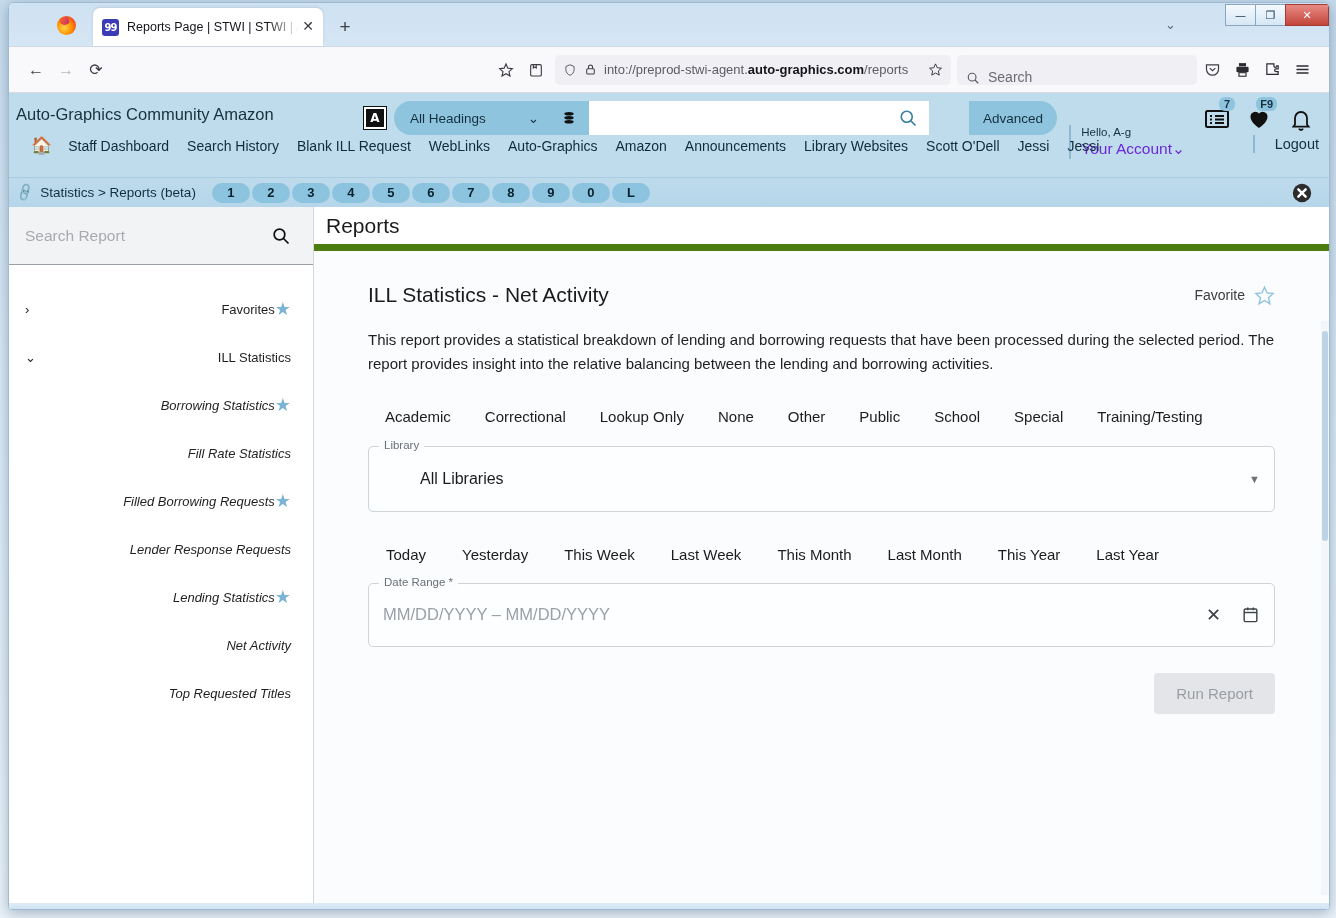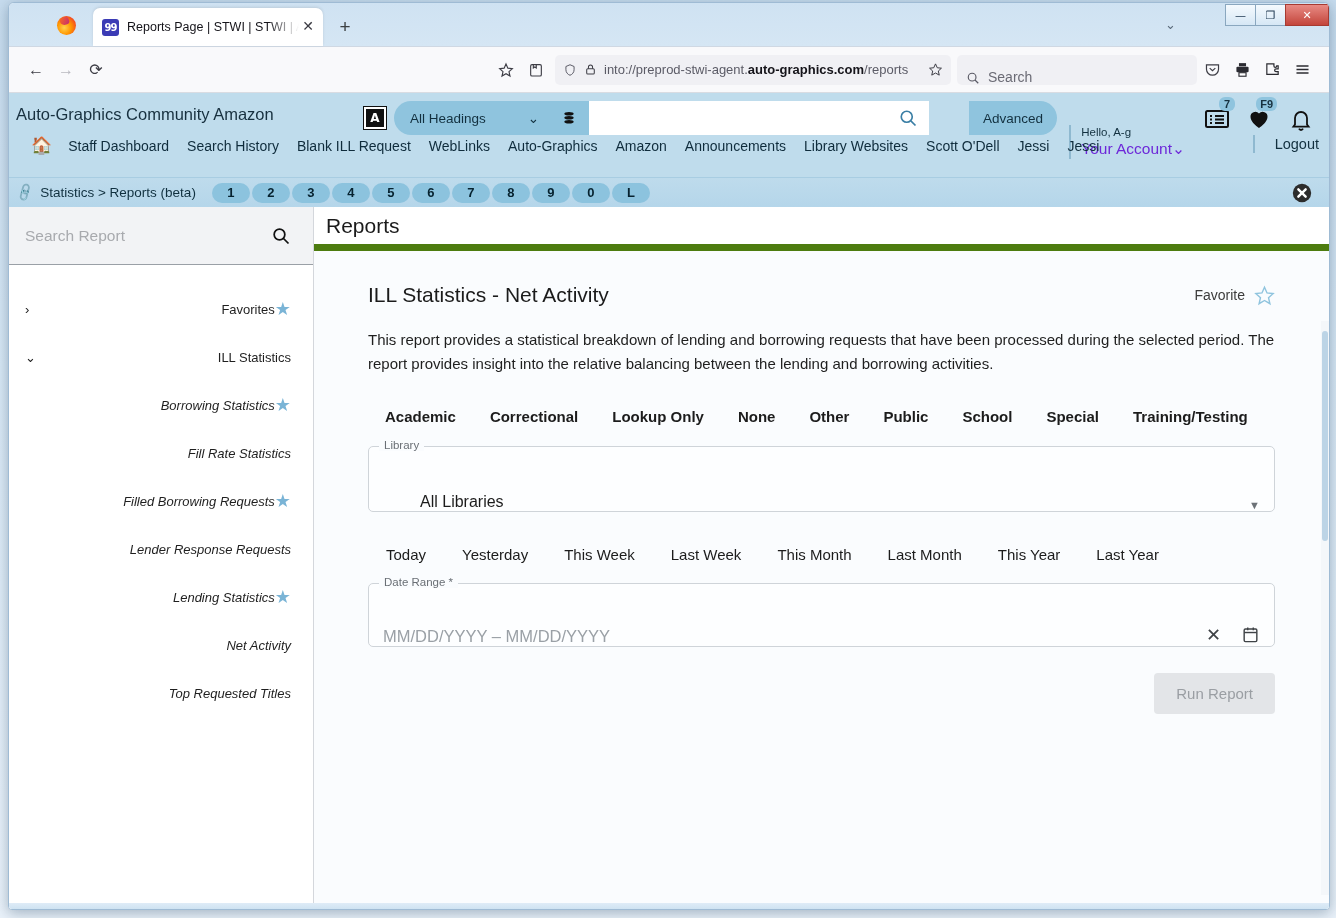--- a/index.html
+++ b/index.html
@@ -241,26 +241,26 @@
   #contenthead h1 { font-size: 21px; font-weight: normal; color: #1b1b1b; }
   #panel { padding: 32px 54px 0 54px; }
   #rowtitle { display: flex; align-items: center; }
   #rowtitle h2 { flex: 1; font-size: 21px; font-weight: normal; color: #1b1b1b; }
   #favwrap { display: flex; align-items: center; gap: 9px; cursor:pointer; }
   #favwrap .favlabel { font-size: 14px; color: #3c3c3c; }
   #desc { margin-top: 21px; font-size: 15px; line-height: 1.62; color: #1f1f1f; max-width: 912px; }
 
   .tabrow { display: flex; margin-top: 22px; }
   .tabrow .tabitem {
-    font-size: 15px; color: #1c1c1c; padding: 9px 17px; cursor: pointer; white-space: nowrap; font-weight: bold;
+    font-size: 15px; color: #1c1c1c; padding: 9px 17px; cursor: pointer; white-space: nowrap;
   }
 
   .field {
     position: relative; margin-top: 12px; border: 1px solid #cfd4d9; border-radius: 5px;
-    height: 62px; background: #fdfeff; display: flex; align-items: flex-end; padding: 0 14px;
+    height: 62px; background: #fdfeff; display: flex; align-items: center; padding: 0 14px;
   }
   .field .flabel {
     position: absolute; top: -8px; left: 10px; background: #fafcfe;
     padding: 0 5px; font-size: 11.5px; color: #6a6f75;
   }
   .field .fvalue { flex: 1; font-size: 16px; color: #1c1c1c; margin-left: 37px; }
   .field .fplaceholder { flex: 1; font-size: 16.5px; color: #9aa0a6; }
   .field .caret { color: #6c7277; font-size: 11px; }
   .fieldicons { display: flex; align-items: center; gap: 20px; color: #3f4347; }
 

